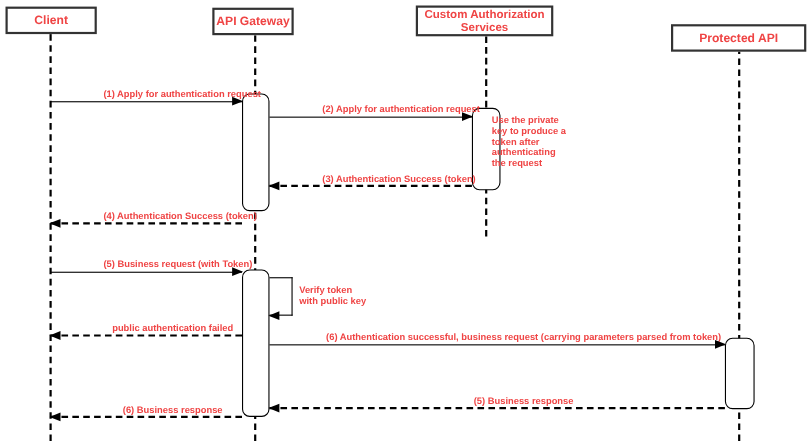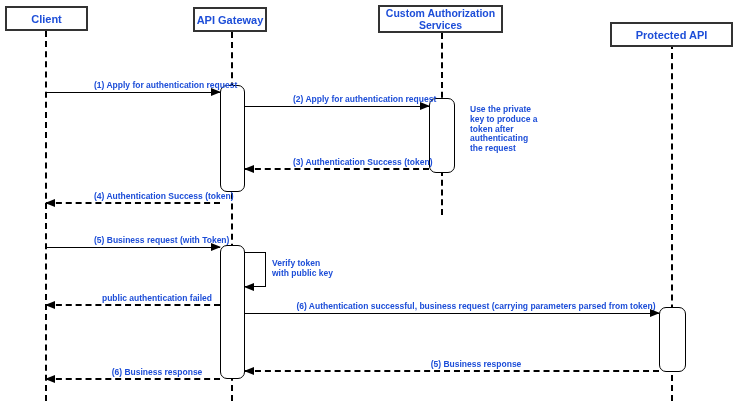--- a/index.html
+++ b/index.html
@@ -1,18 +1,18 @@
 <!DOCTYPE html>
 <html><head>
 <meta charset="utf-8">
 <style>
   html,body { margin:0; padding:0; background:#ffffff; }
   #canvas {
     position:relative; width:738px; height:401px; background:#ffffff;
-    font-family:"Liberation Sans", sans-serif; color:#1d4ed8; overflow:hidden;
+    font-family:"Liberation Sans", sans-serif; color:#ef4444; overflow:hidden;
   }
   
   .pbox {
     position:absolute; box-sizing:border-box; background:#fff;
     border:2px solid #333; display:flex; align-items:center; justify-content:center;
     font-weight:700; font-size:11px; text-align:center; line-height:12px; z-index:5;
   }
   
   .lifeline { position:absolute; width:0; border-left:2px dashed #000; z-index:1; }
   
@@ -122,19 +122,19 @@
   <div class="msg dashed" style="left:245px; top:370px; width:414px;">
     <span class="label">(5) Business response</span>
     <span class="arrow-l"></span>
   </div>
 
   <div class="msg dashed" style="left:46px; top:378px; width:174px;">
     <span class="label">(6) Business response</span>
     <span class="arrow-l"></span>
   </div>
 
-  <div class="sidetext" style="left:470px; top:105px; width:80px;">Use the private
+  <div class="sidetext" style="left:447px; top:105px; width:80px;">Use the private
 key to produce a
 token after
 authenticating
 the request</div>
 
 </div>
 
 </body></html>

